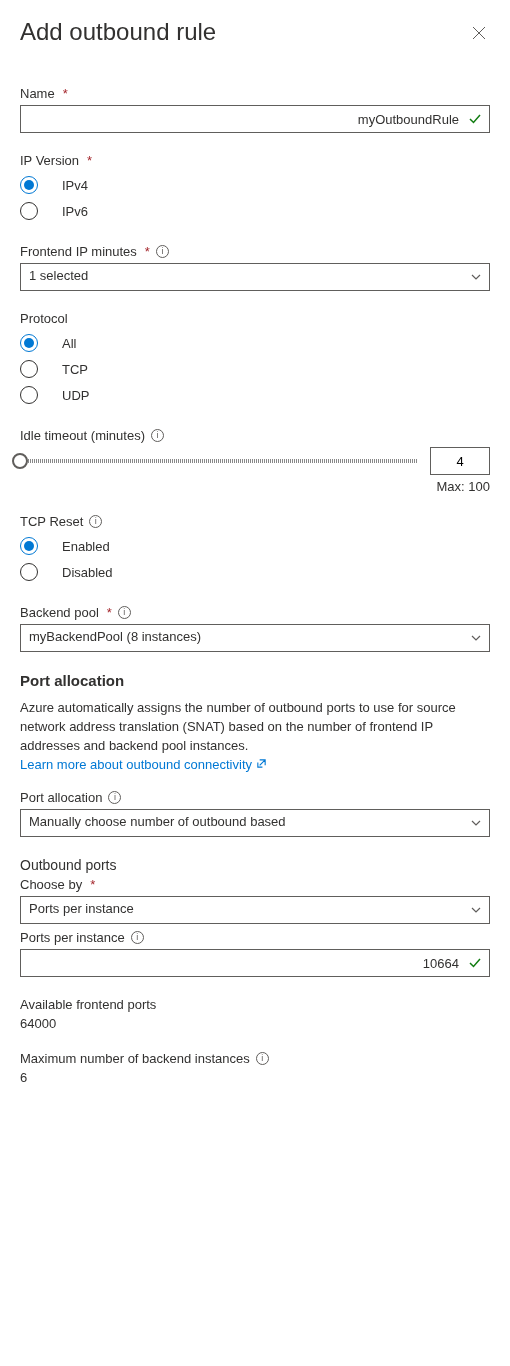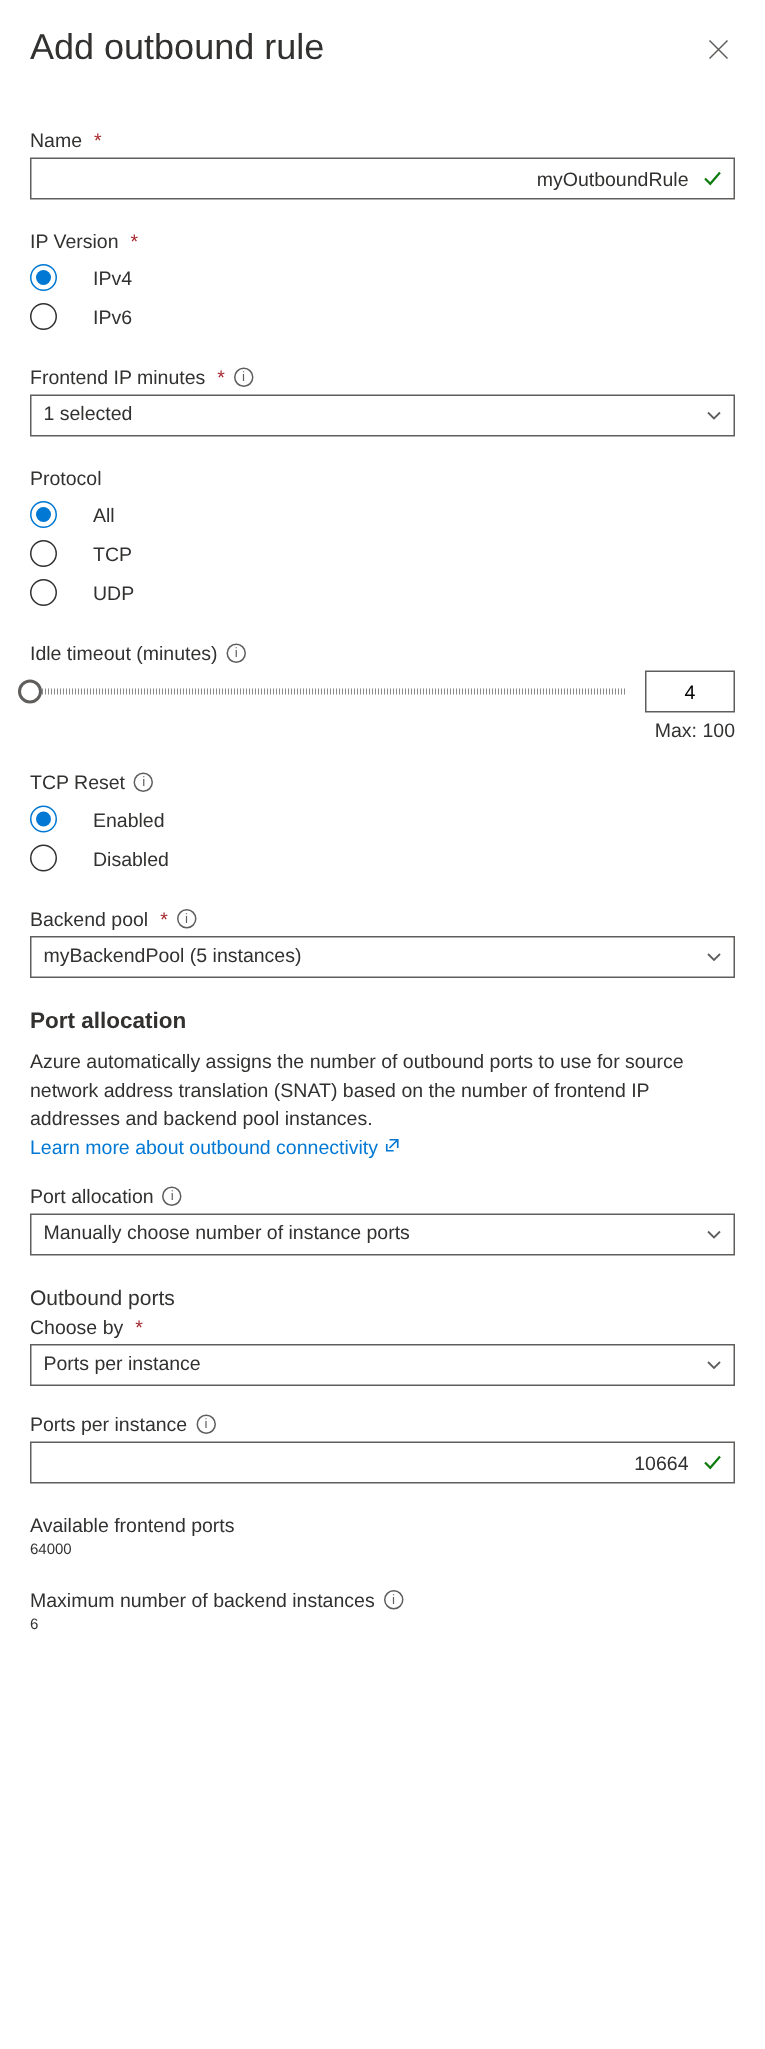--- a/index.html
+++ b/index.html
@@ -27,21 +27,21 @@
     border: none;
     cursor: pointer;
     padding: 4px;
     color: #605e5c;
     margin-top: 4px;
     line-height: 0;
   }
   .field {
     margin-bottom: 20px;
   }
-  .field-tight { margin-bottom: 18px; }
+  .field-tight { margin-bottom: 6px; }
   .label {
     display: flex;
     align-items: center;
     gap: 6px;
     font-size: 13px;
     color: #323130;
     margin-bottom: 4px;
   }
   .required {
     color: #a4262c;
@@ -191,21 +191,21 @@
     color: #0078d4;
     text-decoration: none;
     cursor: pointer;
   }
   .ext-icon {
     display: inline-block;
     margin-left: 4px;
     color: #0078d4;
   }
   .static-val {
-    font-size: 10px;
+    font-size: 13px;
     color: #323130;
     margin-top: 2px;
   }
 </style>
 </head>
 <body>
 
 <div class="header">
   <h1 class="title">Add outbound rule</h1>
   <button class="close-btn">
@@ -326,21 +326,21 @@
   </div>
 </div>
 
 <div class="field">
   <div class="label">
     <span>Backend pool</span>
       <span class="required">*</span>
     <span class="info-icon"></span>
   </div>
   <div class="select-wrap">
-    <div class="select">myBackendPool (5 instances)</div>
+    <div class="select">myBackendPool (8 instances)</div>
     <span class="chevron"><svg width="12" height="12" viewBox="0 0 12 12">
           <path d="M2 4 L6 8 L10 4" stroke="#605e5c" stroke-width="1.2" fill="none"></path>
         </svg></span>
   </div>
 </div>
 
 <div class="section-heading">Port allocation</div>
 <div class="desc">
   <span>Azure automatically assigns the number of outbound ports to use for source network address translation (SNAT) based on the number of frontend IP addresses and backend pool instances.</span>
   <br>
@@ -351,21 +351,21 @@
         </svg></span>
   </a>
 </div>
 
 <div class="field">
   <div class="label">
     <span>Port allocation</span>
     <span class="info-icon"></span>
   </div>
   <div class="select-wrap">
-    <div class="select">Manually choose number of instance ports</div>
+    <div class="select">Manually choose number of outbound based</div>
     <span class="chevron"><svg width="12" height="12" viewBox="0 0 12 12">
           <path d="M2 4 L6 8 L10 4" stroke="#605e5c" stroke-width="1.2" fill="none"></path>
         </svg></span>
   </div>
 </div>
 
 <div class="section-heading-sm">Outbound ports</div>
 <div class="field field-tight" style="margin-top:2px;">
   <div class="label">
     <span>Choose by</span>

